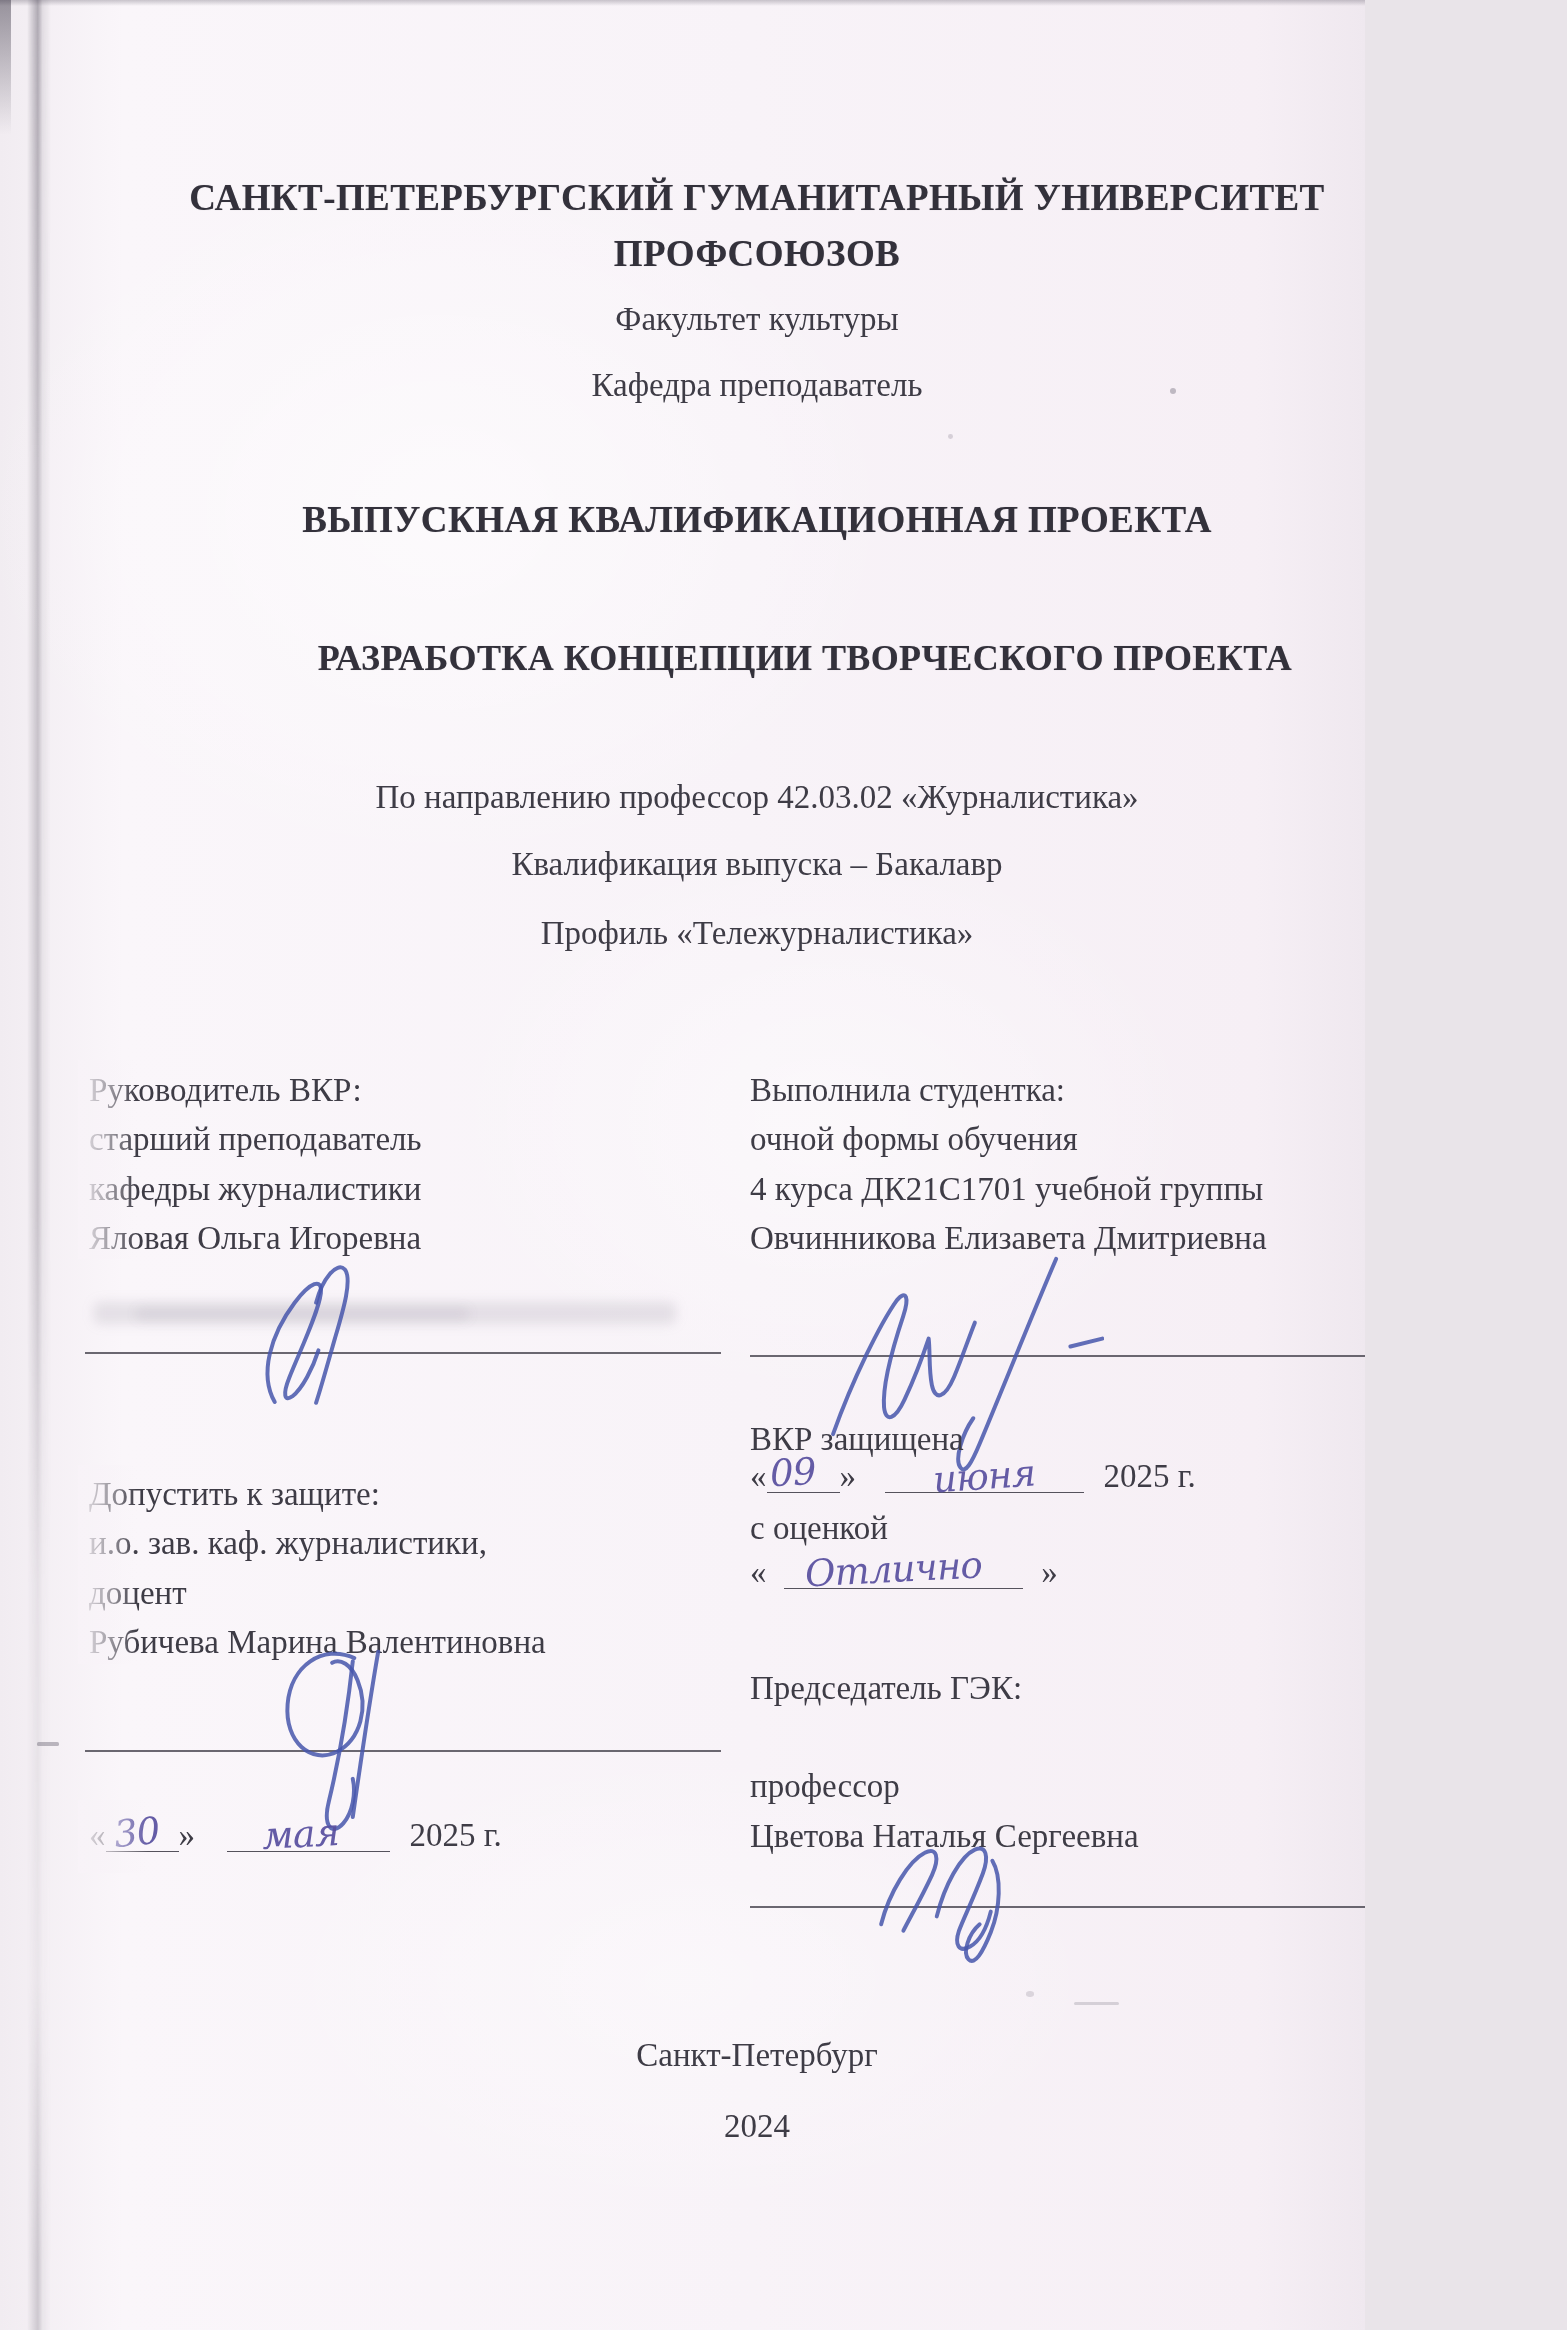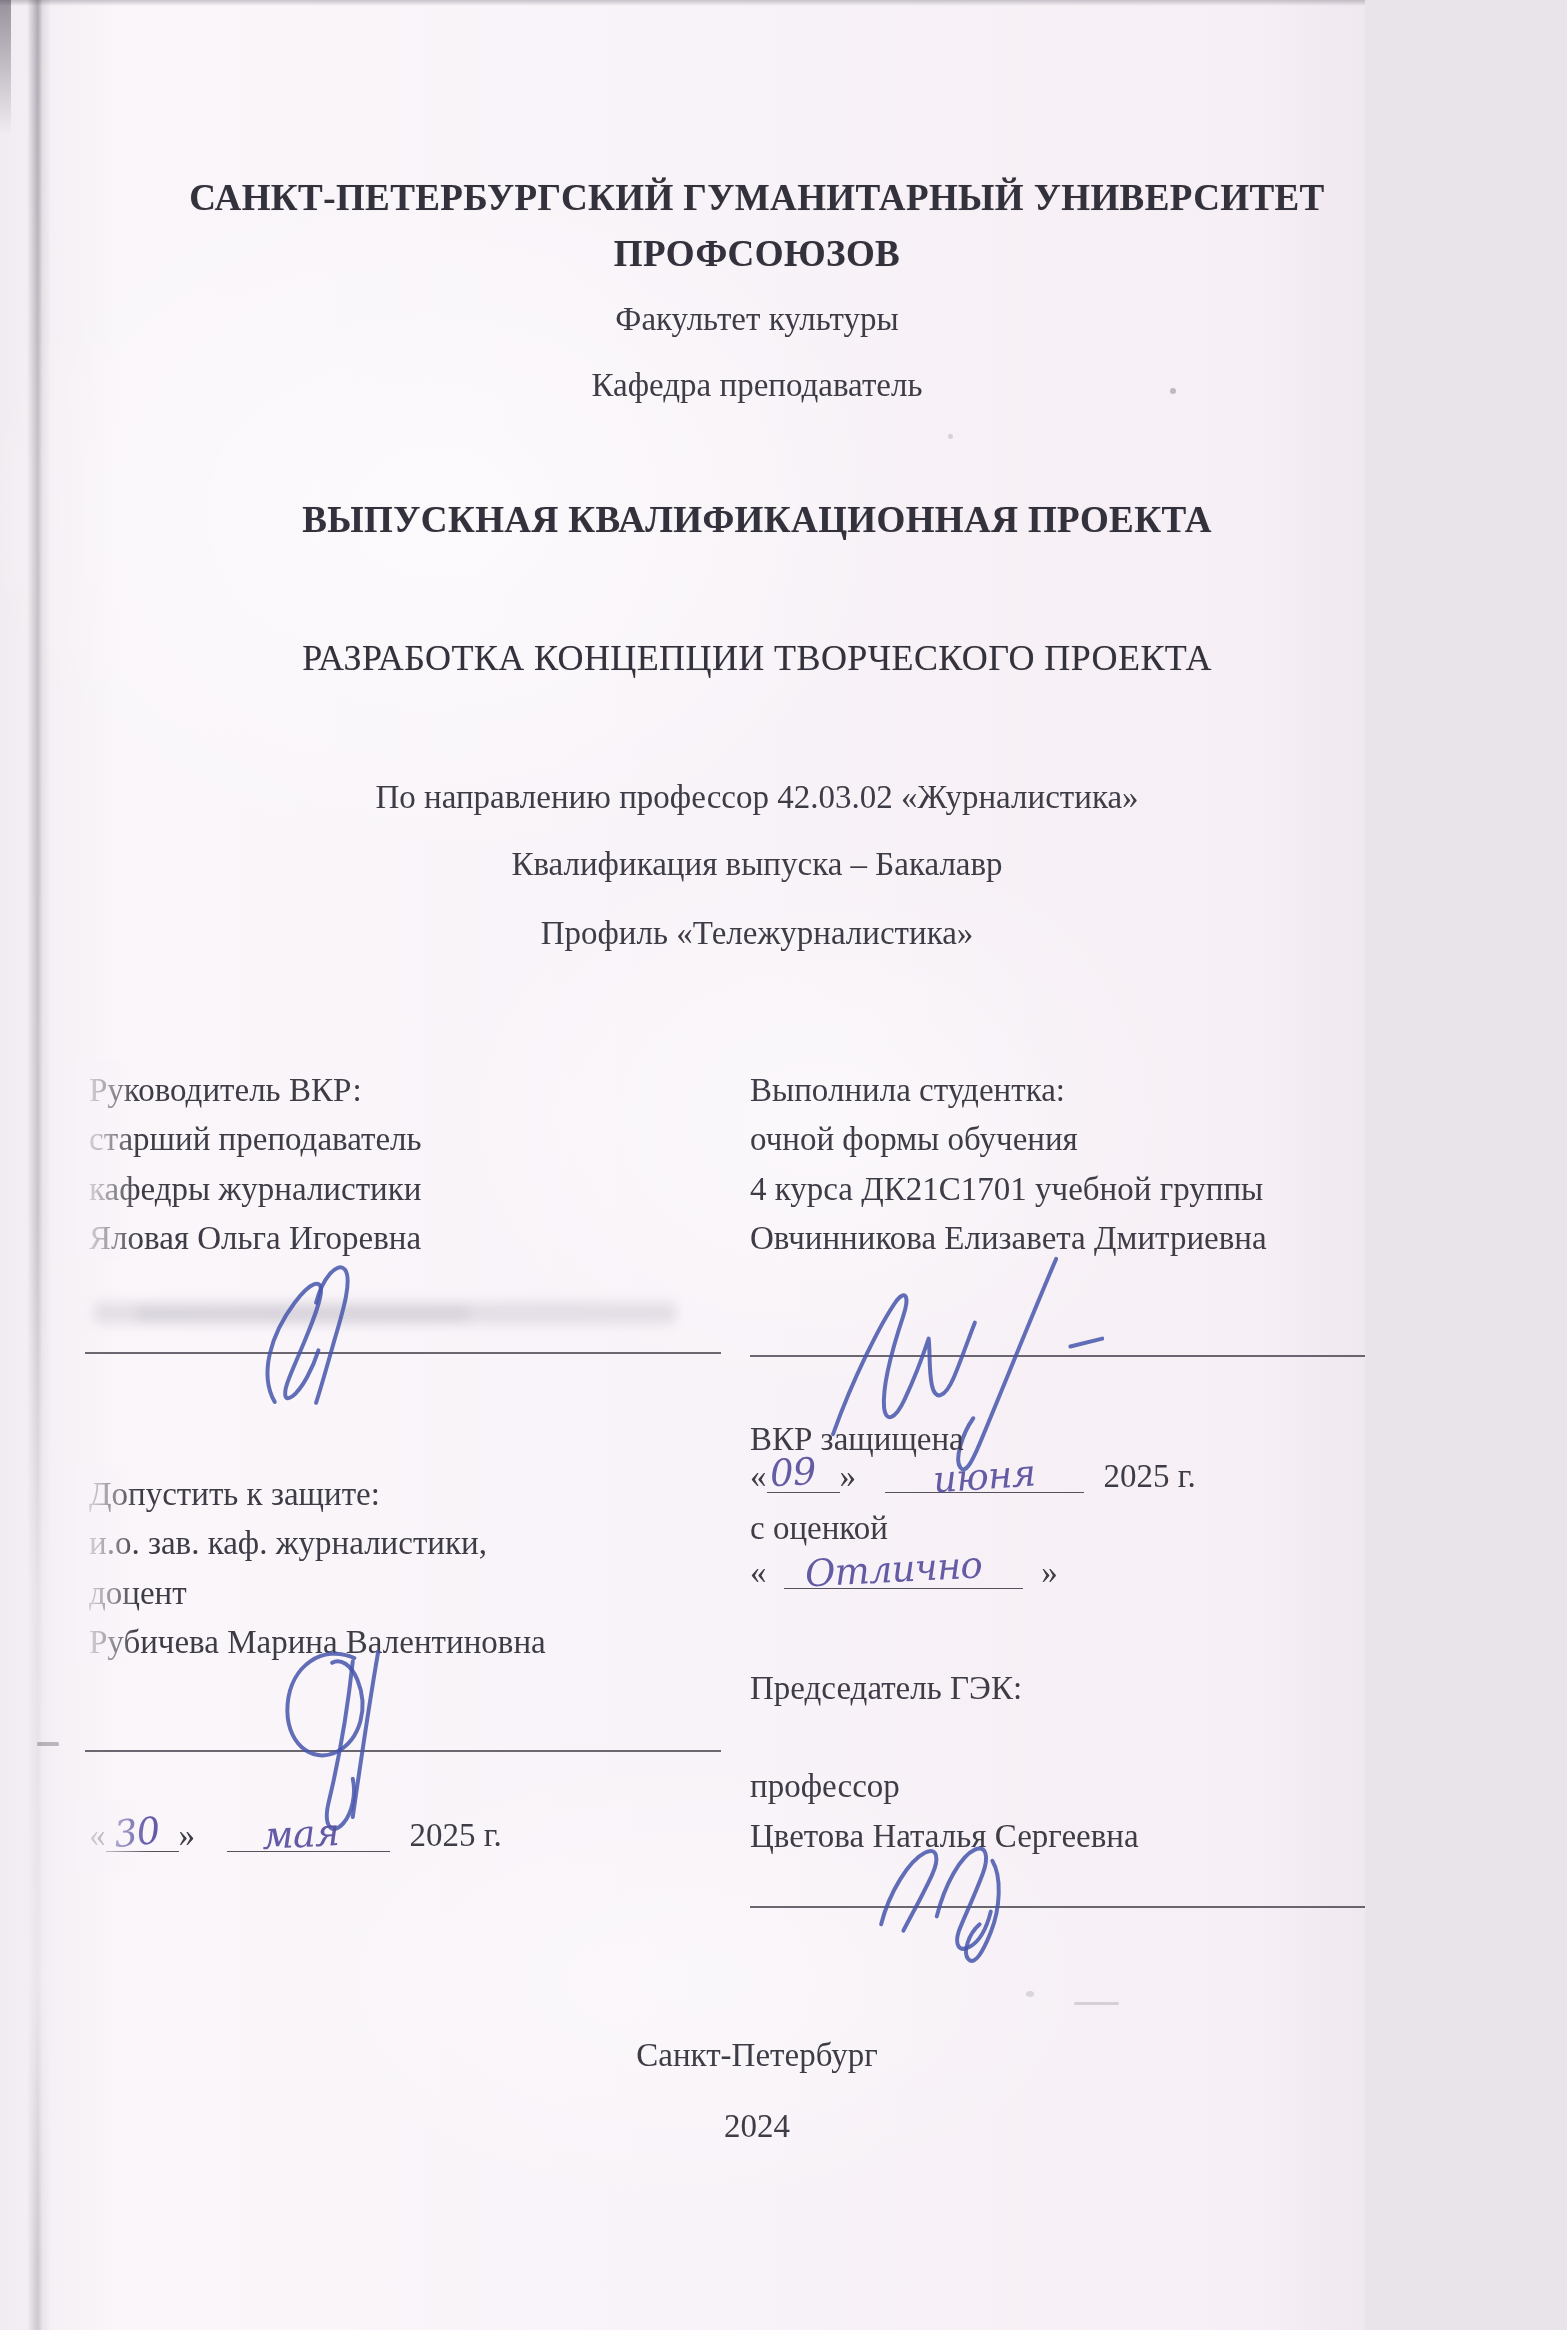--- a/index.html
+++ b/index.html
@@ -10,21 +10,21 @@
       radial-gradient(ellipse 638px 478px at 60% 48%, rgba(255,255,255,.45), rgba(255,255,255,0) 60%),
       radial-gradient(ellipse 717px 398px at 50% 85%, rgba(255,255,255,.35), rgba(255,255,255,0) 60%),
       linear-gradient(90deg, #f1ecf1, #faf6fa 9%, #f8f3f8 55%, #f6eff5 92%, #efe8ef);
     font-family:"Liberation Serif","DejaVu Serif",serif;
     color:#3e3c46;
   }
   .t{position:absolute; white-space:nowrap; line-height:1.15;}
   .c{left:0; width:1514px; text-align:center;}
   .h1{font-size:37px; font-weight:700; color:#33313b; letter-spacing:0.4px;}
   .h2{font-size:37px; font-weight:700; color:#33313b; letter-spacing:0.4px;}
-  .h3{font-size:36px; font-weight:400; color:#33313b; letter-spacing:0.4px;}
+  .h3{font-size:36px; font-weight:700; color:#33313b; letter-spacing:0.4px;margin-left:48px;}
   .r {font-size:33px;}
   .col{font-size:33px;}
   .soft{text-shadow:0 0 0.8px rgba(62,60,70,.35);}
   .sigline{position:absolute; height:1.6px; background:#514e58; opacity:.85;}
   .dateRow{position:absolute; font-size:33px; white-space:nowrap;}
   .q{display:inline-block;}
   .slot{display:inline-block; border-bottom:1.6px solid #55525c; height:40px; position:relative; vertical-align:-6.4px;}
   .hw{
     position:absolute; font-family:"DejaVu Serif",serif; font-style:italic;
     color:var(--ink-purple,#584f9f); opacity:.92; letter-spacing:-0.8px; white-space:nowrap;

